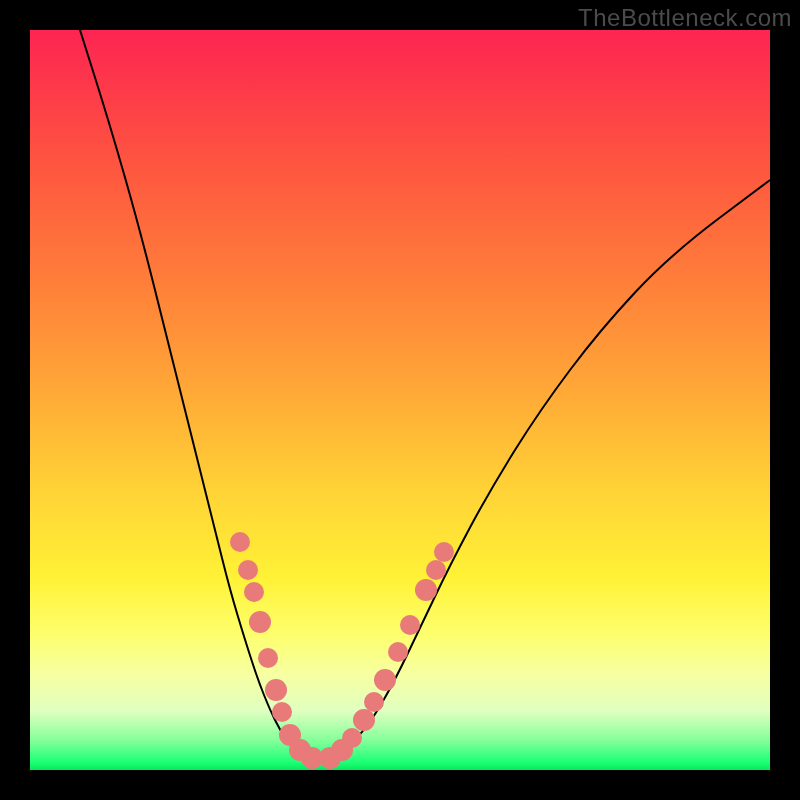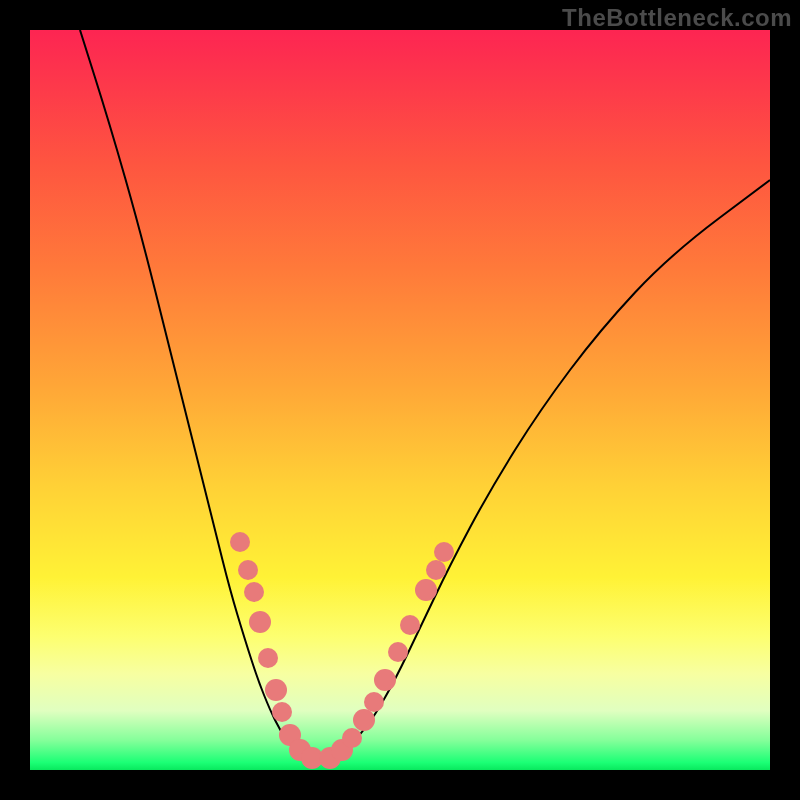--- a/index.html
+++ b/index.html
@@ -37,21 +37,21 @@
       #1bff75 99%,
       #09e85e 100%
     );
   }
   .watermark {
     position: absolute;
     top: 4px;
     right: 8px;
     color: #4b4b4b;
     font-size: 24px;
-    font-weight: 700;
+    font-weight: 400;
     letter-spacing: 0.5px;
     z-index: 10;
   }
   svg {
     position: absolute;
     inset: 0;
     width: 740px;
     height: 740px;
   }
   .curve {

